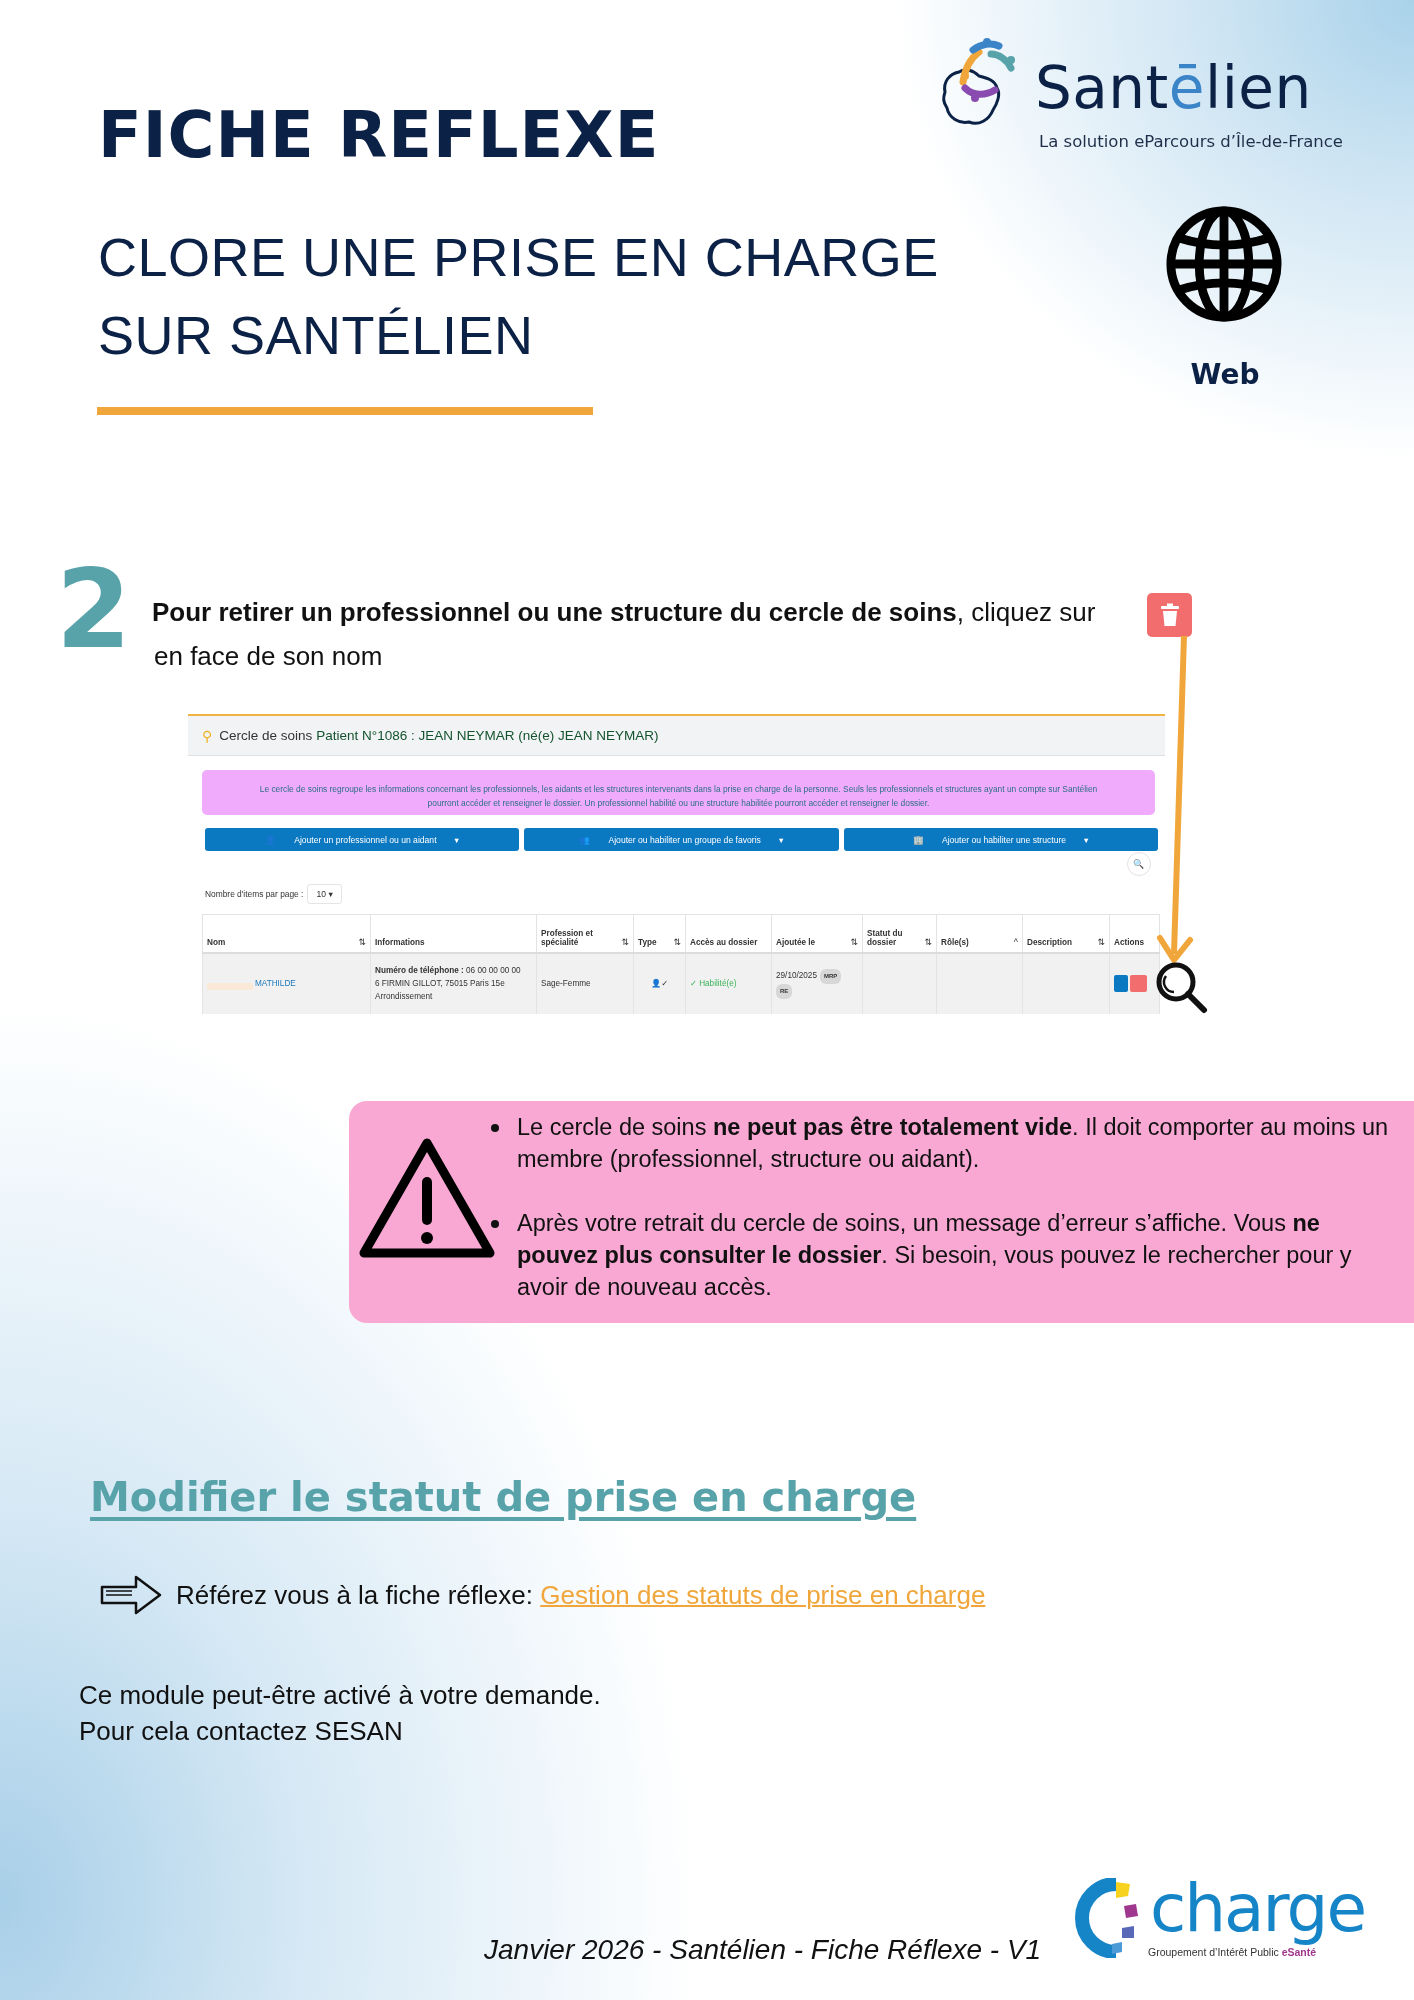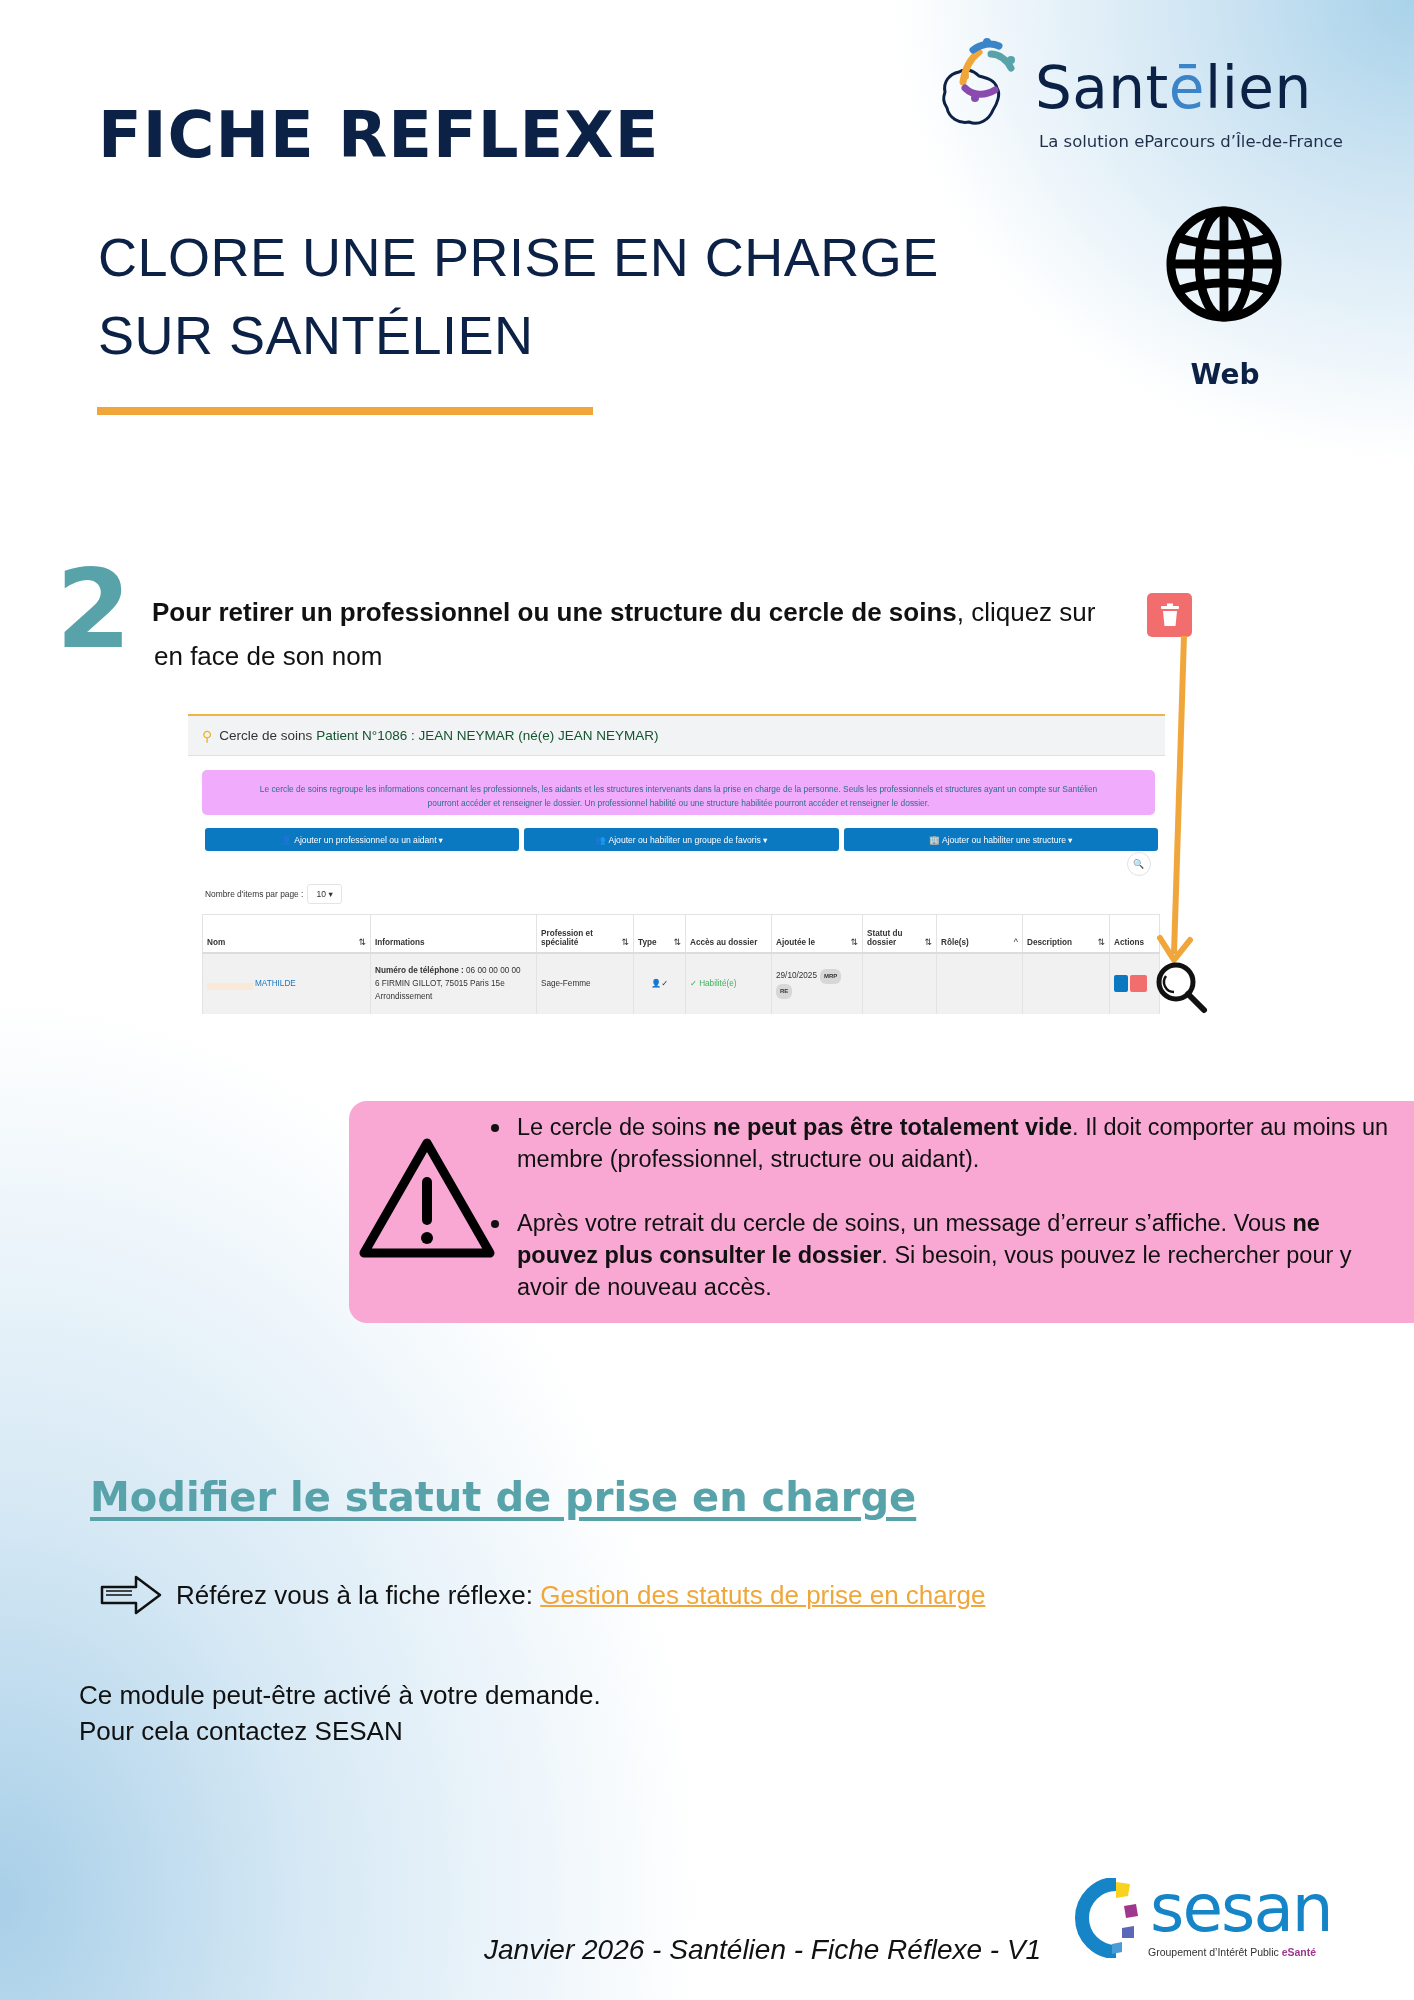--- a/index.html
+++ b/index.html
@@ -77,21 +77,21 @@
   }
   .shot-head .key { color: #f0b020; margin-right: 7px; font-size: 14px; }
   .shot-head .patient { color: #14532d; margin-left: 4px; }
   .info-box {
     margin: 14px 10px 0 14px; height: 45px; background: #f0abfc; border-radius: 5px;
     color: #2d6f86; font-size: 8.4px; line-height: 14px; text-align: center; padding-top: 12px;
   }
   .btn-row { display: flex; gap: 5px; margin: 13px 0 0 17px; width: 953px; }
   .btn-blue {
     flex: 1; height: 23px; background: #0b78c2; color: #fff; border-radius: 3px;
-    font-size: 8.6px; display: flex; align-items: center; justify-content: center; gap: 2px; text-align: right;
+    font-size: 8.6px; display: flex; align-items: center; justify-content: center; gap: 18px; text-align: right;
   }
   .search-circle {
     position: absolute; left: 939px; top: 136px; width: 24px; height: 24px; border-radius: 50%;
     border: 1px solid #e2e2e2; display: flex; align-items: center; justify-content: center; font-size: 9px;
   }
   .per-page { position: absolute; left: 17px; top: 168px; font-size: 8.4px; display: flex; align-items: center; gap: 4px; }
   .per-page .sel { border: 1px solid #e4e4e4; border-radius: 3px; padding: 4px 8px; font-size: 8.6px; }
   table.members {
     position: absolute; left: 14px; top: 198px; border-collapse: collapse; font-size: 8.2px;
   }
@@ -303,15 +303,15 @@
 
 <div class="abs footer-text">Janvier 2026 - Santélien - Fiche Réflexe - V1</div>
 <div class="abs logo-sesan">
   <svg width="80" height="80" viewBox="0 0 80 80" style="position:absolute;left:0;top:0">
     <path d="M44 6 A34 34 0 1 0 44 74" fill="none" stroke="#1685c8" stroke-width="14"></path>
     <path d="M44 4 L58 6 L56 18 L44 20 Z" fill="#f7d21f"></path>
     <path d="M52 28 L64 26 L66 38 L54 40 Z" fill="#a0378f"></path>
     <path d="M50 50 L62 48 L62 60 L50 60 Z" fill="#5a68b8"></path>
     <path d="M40 66 L50 64 L50 74 L40 76 Z" fill="#4a9bd6"></path>
   </svg>
-  <div class="word">sesan</div>
+  <div class="word">charge</div>
   <div class="sub"><span>Groupement d’Intérêt Public </span><b>eSanté</b></div>
 </div>
 
 </body></html>

